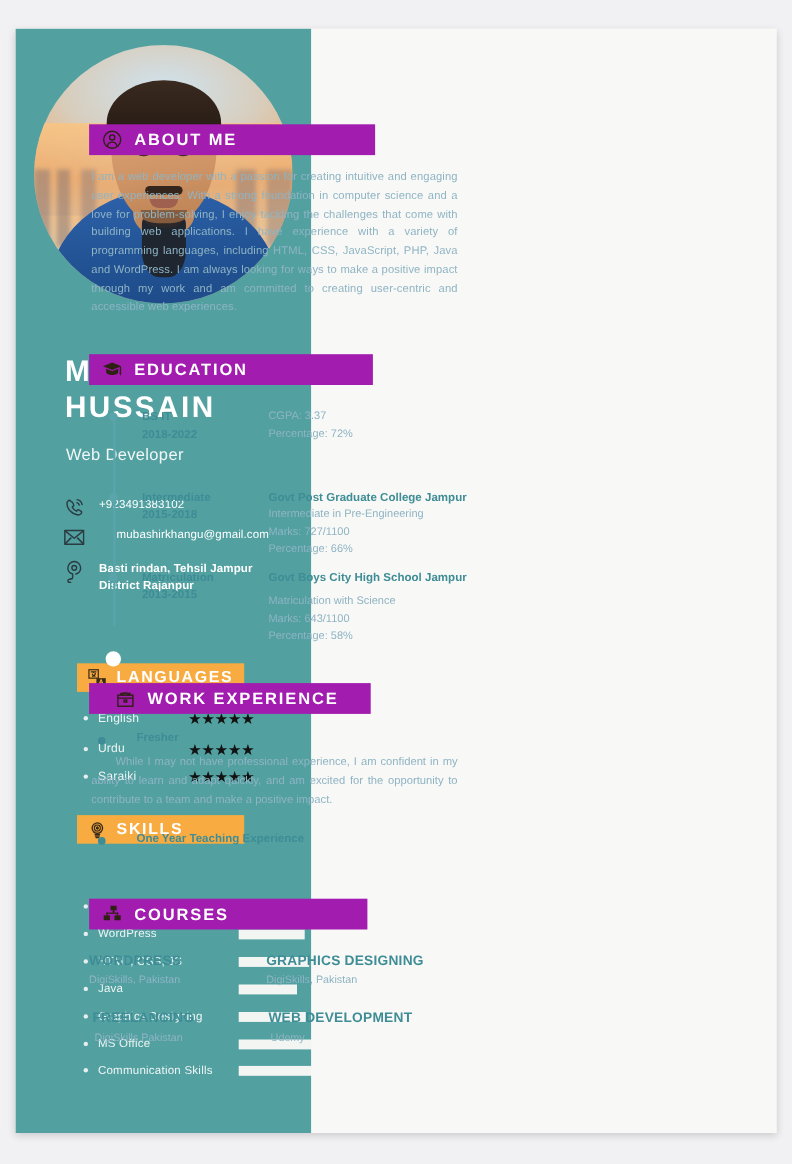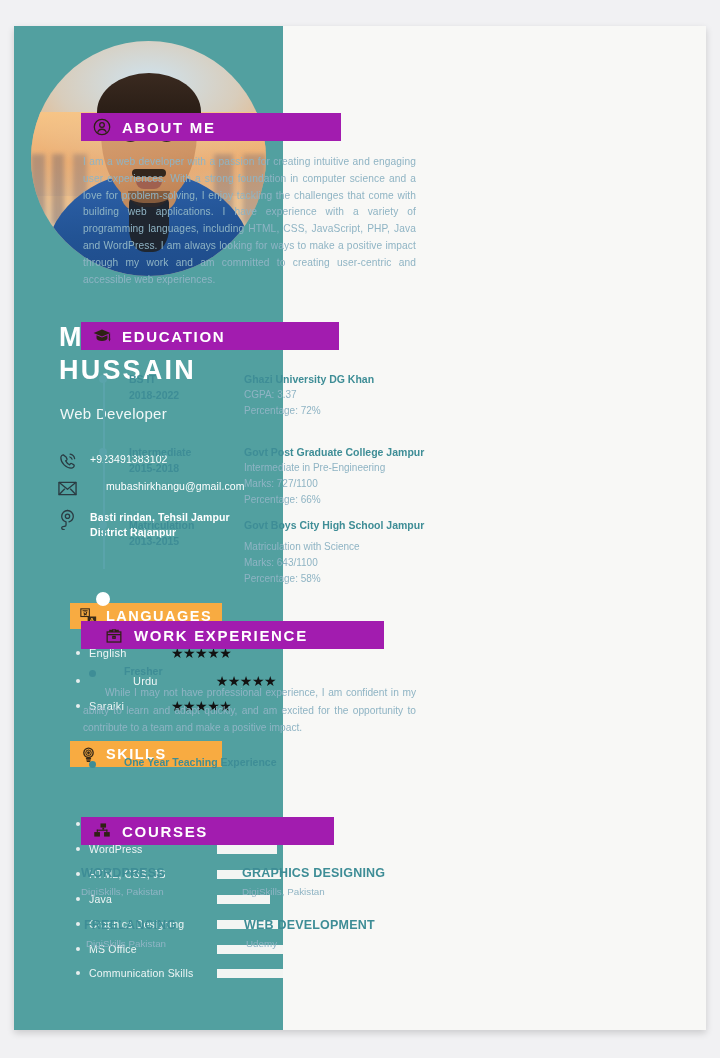--- a/index.html
+++ b/index.html
@@ -270,21 +270,21 @@
     width: 82px;
     letter-spacing: 0.2px;
   }
   .stars {
     color: #121212;
     font-size: 14px;
     letter-spacing: -0.5px;
     line-height: 14px;
   }
   .lang-item.l0 { top: 620px; }
-  .lang-item.l1 { top: 648px; gap: 44px; }
+  .lang-item.l1 { top: 648px; }
   .lang-item.l2 { top: 673px; }
 
   .skill-item {
     position: absolute;
     left: 62px;
     width: 215px;
     display: flex;
     align-items: center;
   }
   .skill-item .bullet {
@@ -338,21 +338,21 @@
     letter-spacing: 1.7px;
   }
   .sec-head .sico {
     width: 18px; height: 18px;
     flex: 0 0 18px;
     color: #2e2113;
     display: flex; align-items: center; justify-content: center;
   }
   .sec-head.about { left: 67px; top: 87px; width: 260px; }
   .sec-head.education { left: 67px; top: 296px; width: 258px; }
-  .sec-head.work { left: 67px; top: 595px; width: 303px; padding-left: 24px; }
+  .sec-head.work { left: 67px; top: 595px; width: 256px; padding-left: 24px; }
   .sec-head.courses { left: 67px; top: 791px; width: 253px; }
 
   .about-text {
     position: absolute;
     left: 69px;
     top: 128px;
     width: 333px;
     color: #8fb4c4;
     font-size: 10.2px;
     line-height: 16.8px;
@@ -648,21 +648,20 @@
 
     <div class="timeline"></div>
 
     <div class="edu-entry e0">
       <span class="dot"></span>
       <div class="deg">
         <div>BS IT</div>
         <div>2018-2022</div>
       </div>
       <div class="inst">
-        <div class="iname">Ghazi University DG Khan</div>
         <div class="idet">CGPA: 3.37</div>
         <div class="idet">Percentage: 72%</div>
       </div>
     </div>
 
     <div class="edu-entry e1">
       <span class="dot"></span>
       <div class="deg">
         <div>Intermediate</div>
         <div>2015-2018</div>

